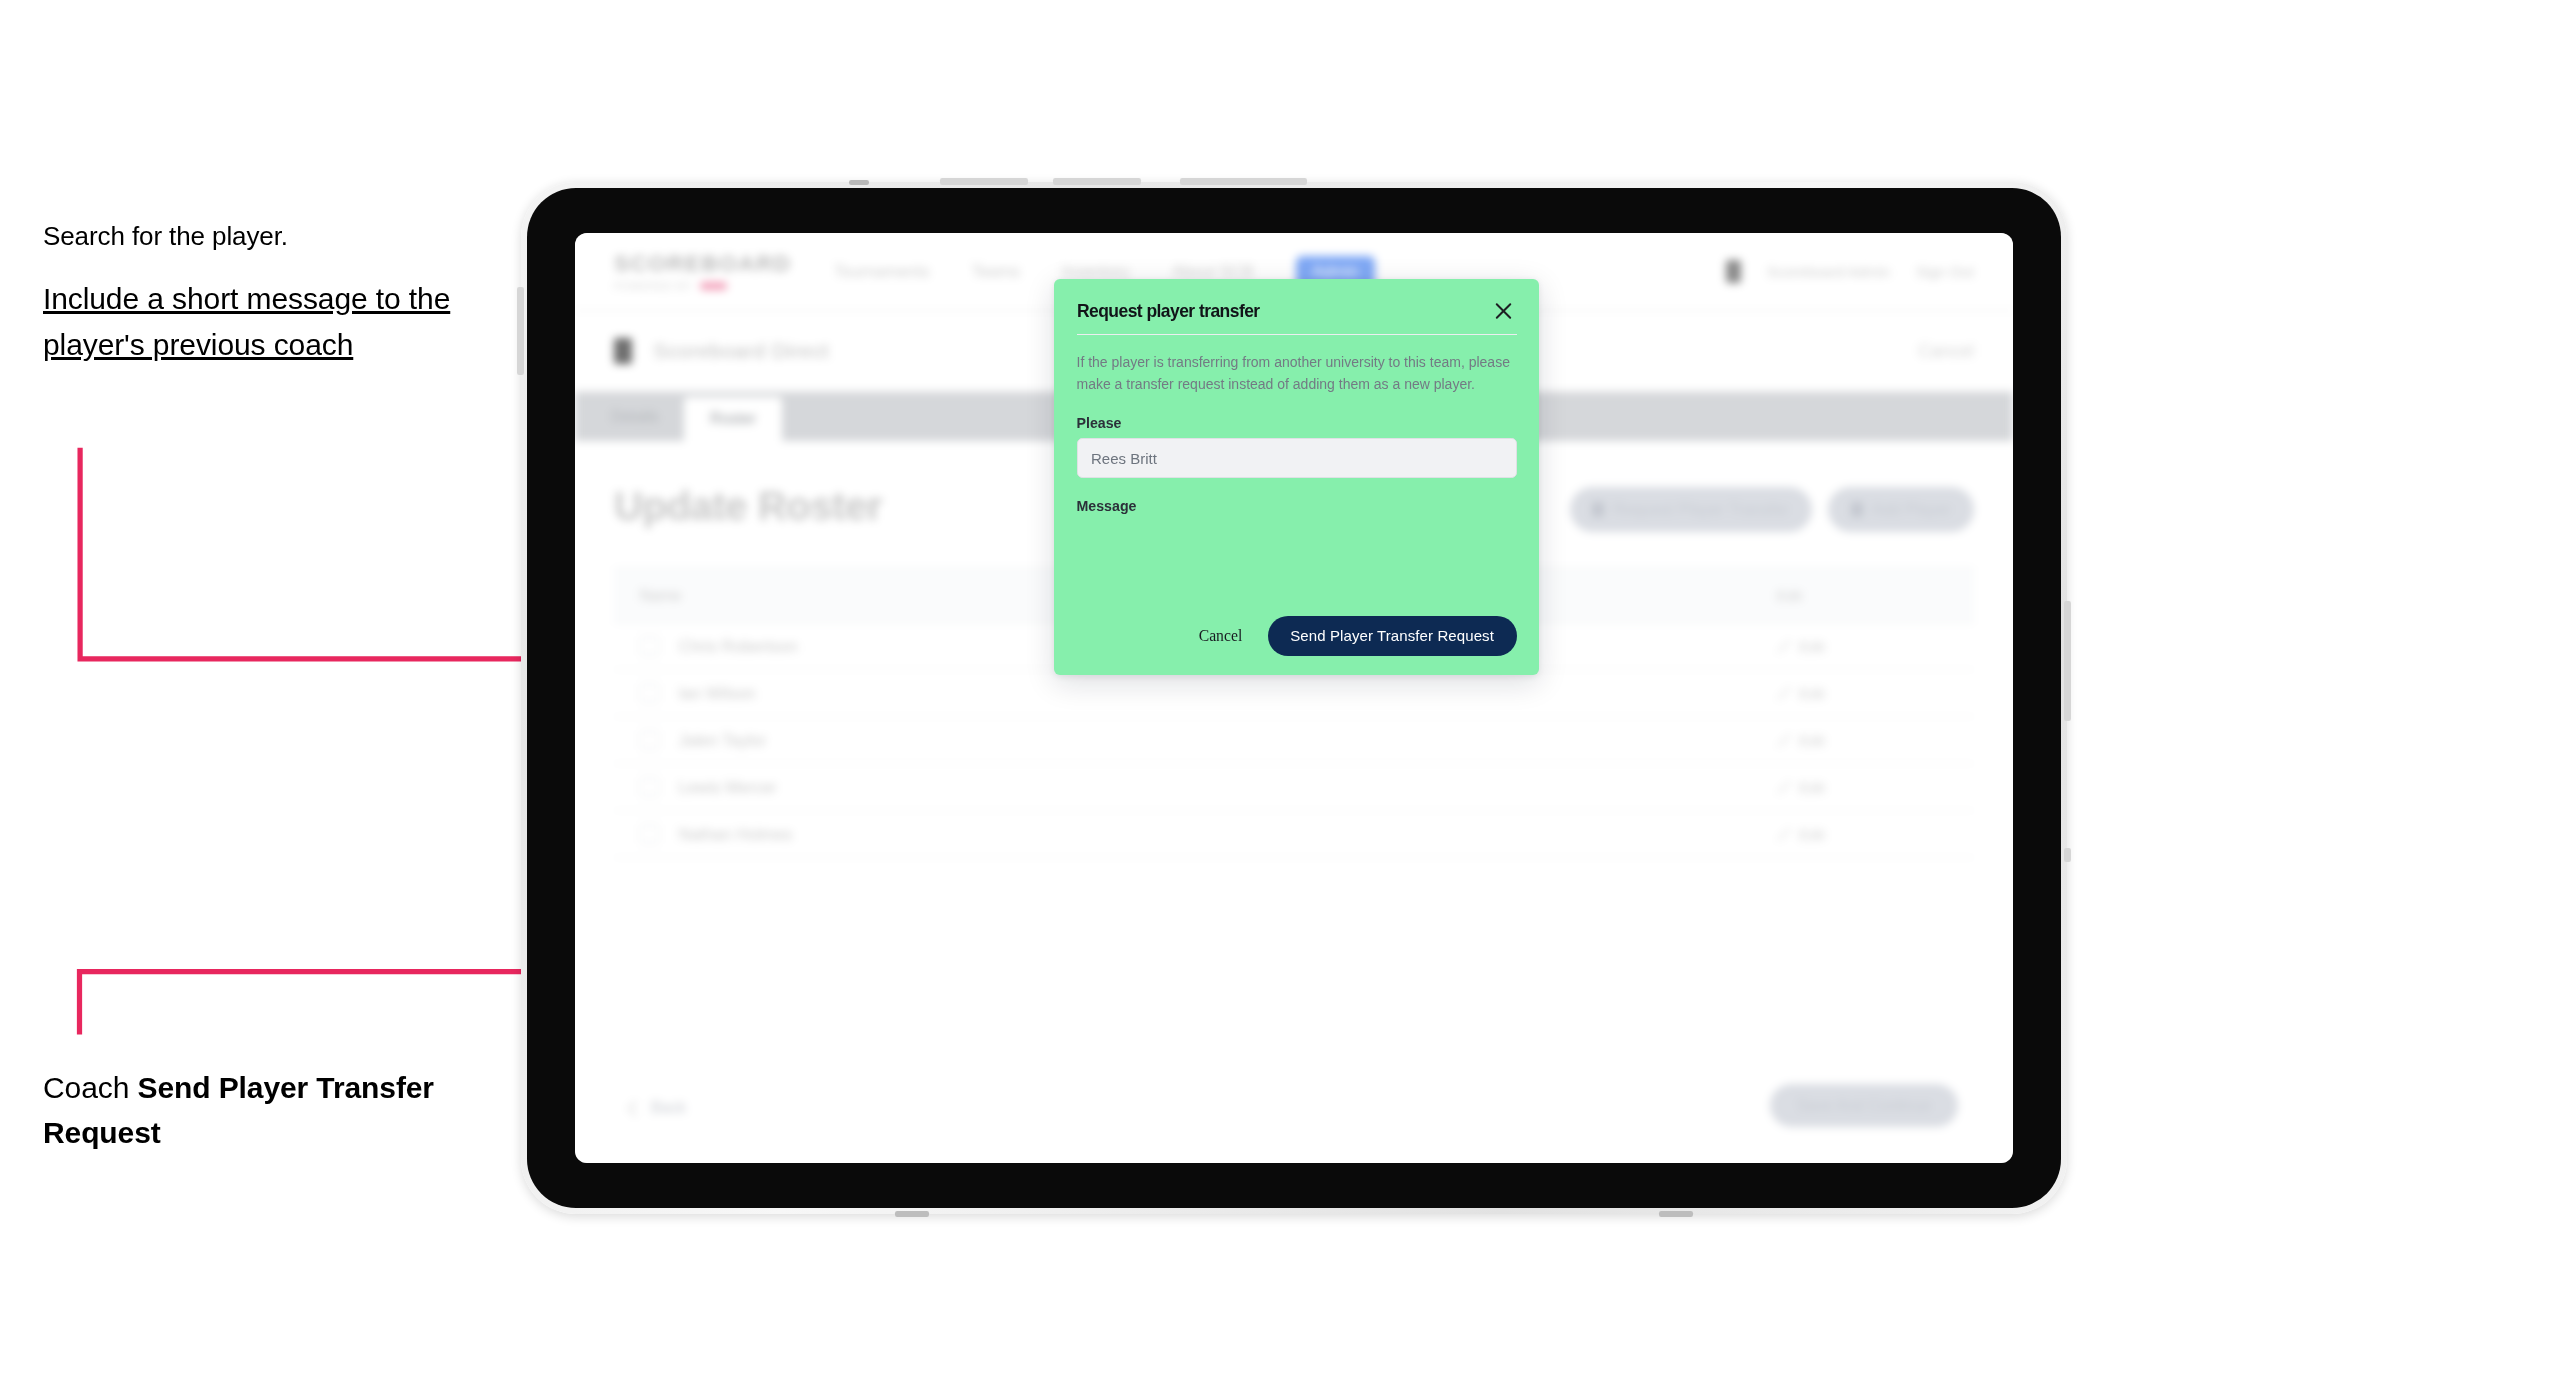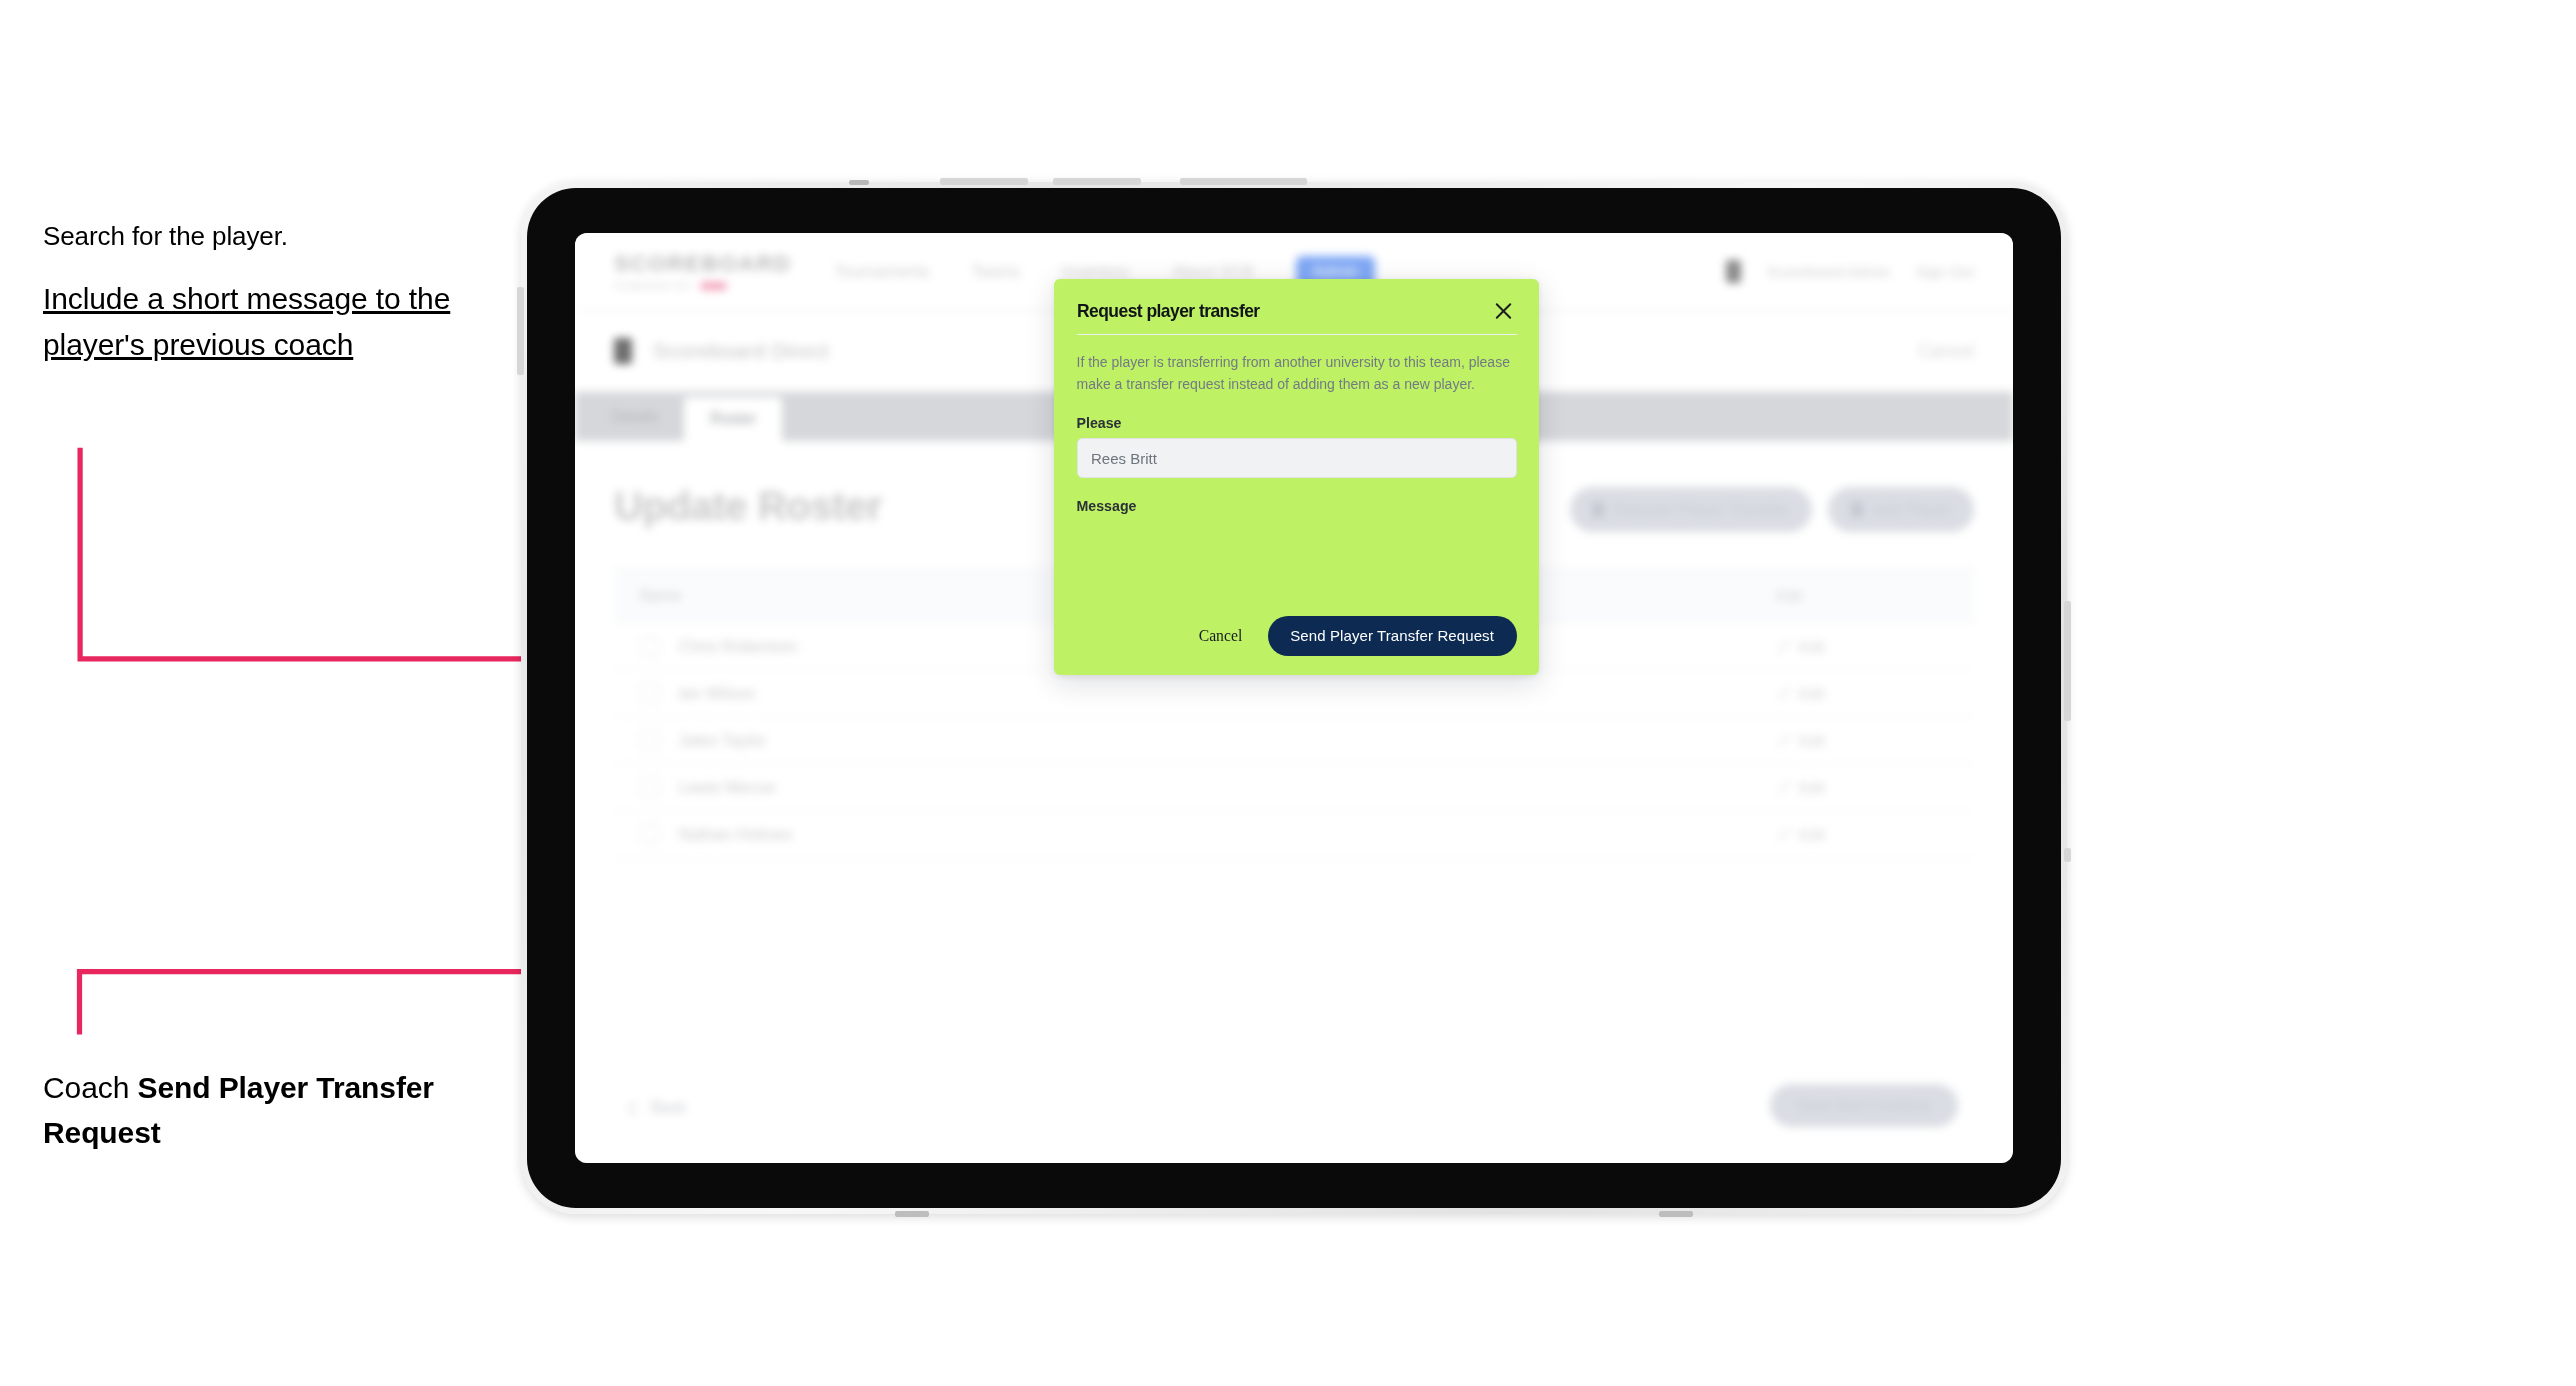--- a/index.html
+++ b/index.html
@@ -165,21 +165,21 @@
     background:#dadde3; border-radius: 30px; height: 43px;
     display:flex; align-items:center; padding: 0 27px;
   }
   .foot-save .txt { font-size: 15.7px; color: #c8ccd3; }
 
   
   #modal {
     position: absolute;
     left: 479px; top: 46px;
     width: 485px; height: 396px;
-    background: #bef264;
+    background: #86efac;
     border-radius: 6px;
     box-shadow: 0 7.5px 30px rgba(16,24,40,0.14), 0 1.5px 6px rgba(16,24,40,0.08);
     display: flex; flex-direction: column;
   }
   .modal-head {
     display:flex; align-items:flex-start; justify-content:space-between;
     padding: 21px 22.5px 0 22.5px;
   }
   .modal-title {
     font-size: 19px; font-weight: 700; color: #111418;

